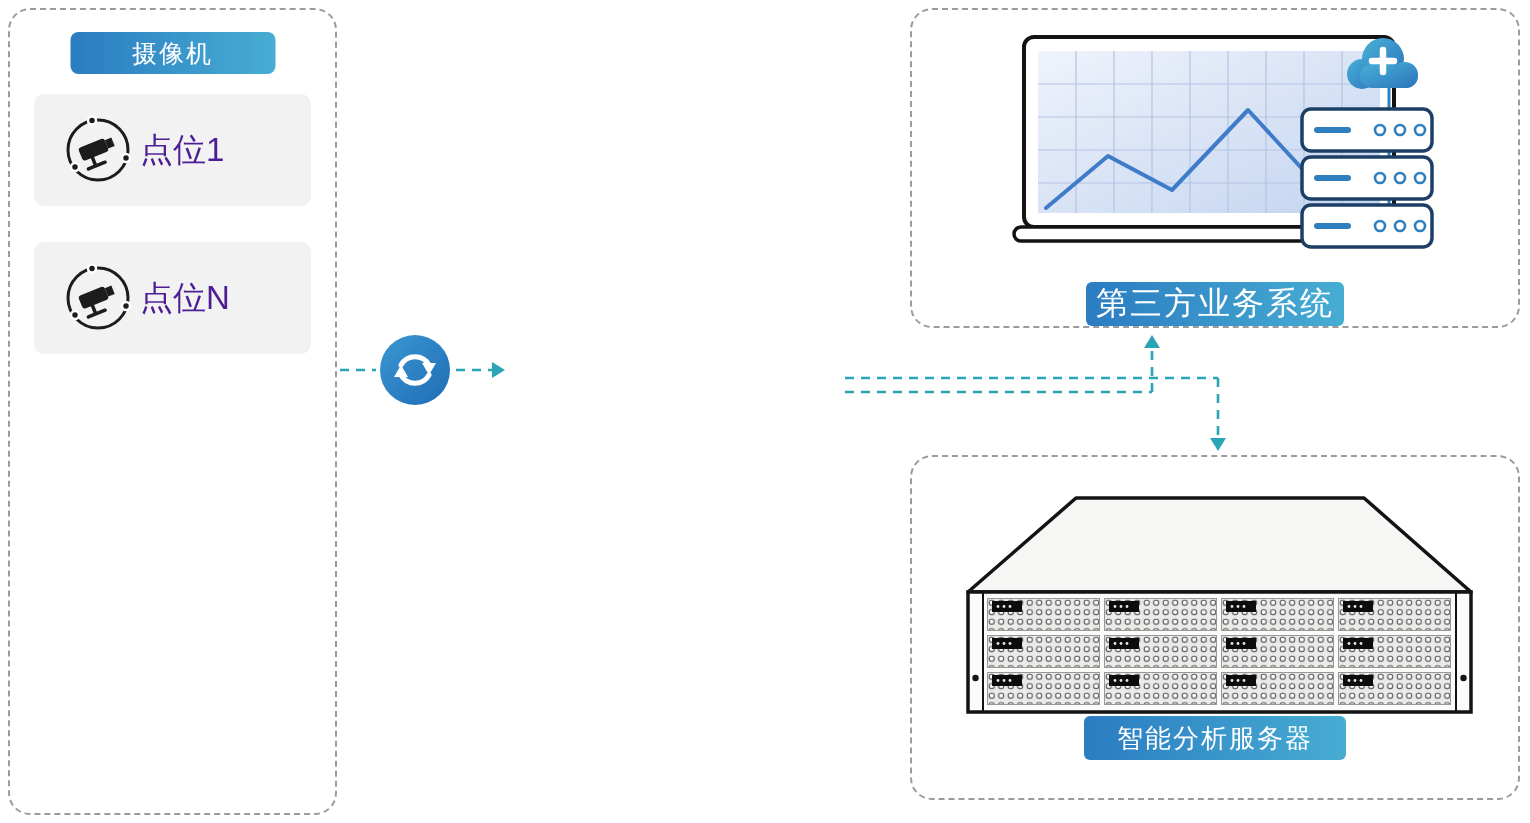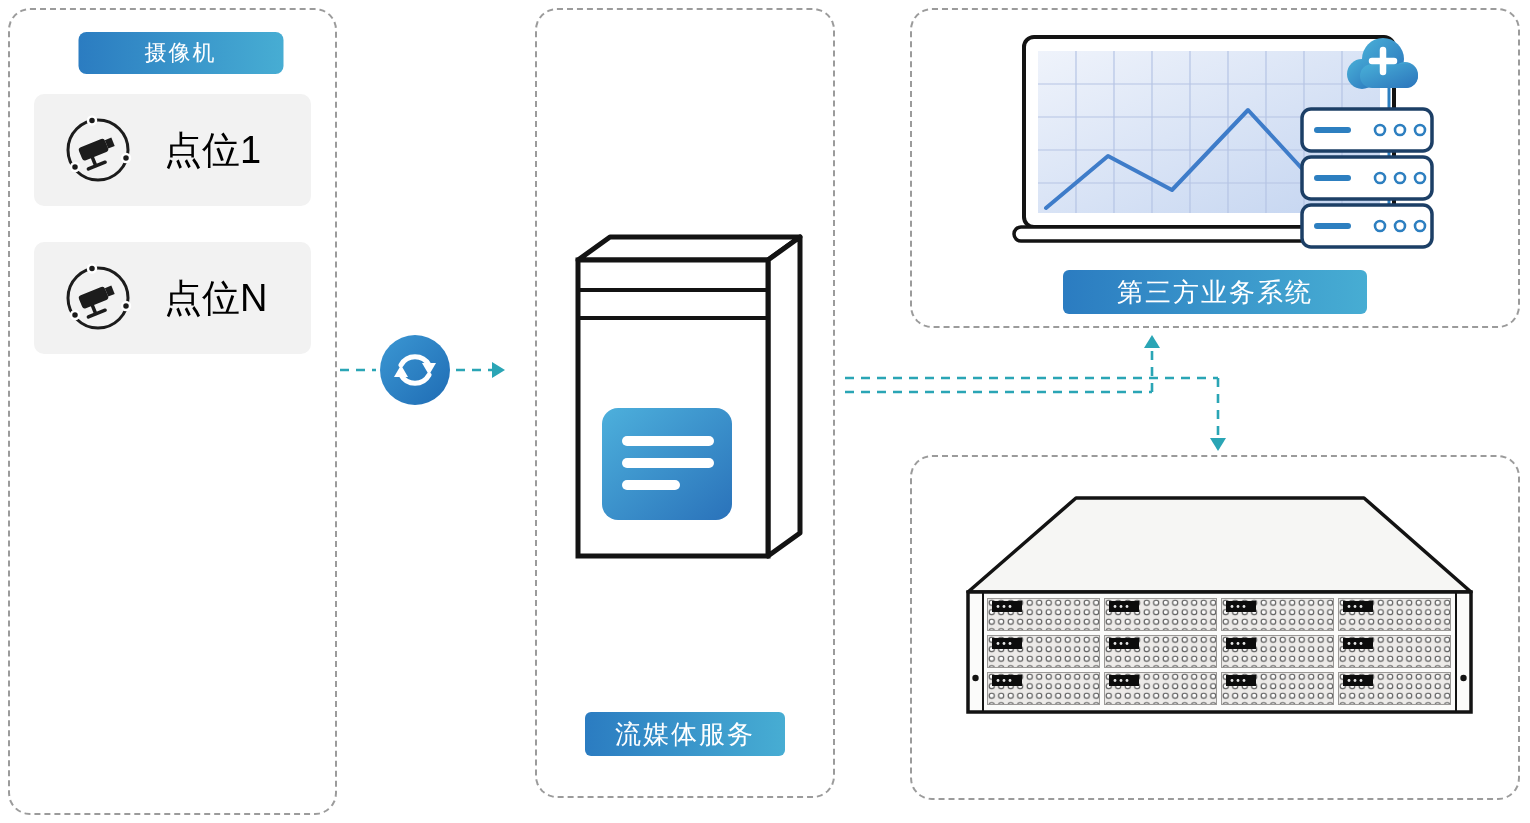--- a/index.html
+++ b/index.html
@@ -10,31 +10,31 @@
   .panel-camera   { left:8px;   top:8px;   width:329px; height:807px; }
   .panel-media    { left:535px; top:8px;   width:300px; height:790px; }
   .panel-third    { left:910px; top:8px;   width:610px; height:320px; }
   .panel-analysis { left:910px; top:455px; width:610px; height:345px; }
 
   .badge { position:absolute; left:50%; transform:translateX(-50%);
            display:flex; align-items:center; justify-content:center;
            color:#fff; letter-spacing:2px;
            background:linear-gradient(90deg,#2b7cc1,#47add3);
            border-radius:6px; white-space:nowrap; }
-  .badge-camera   { top:22px;    width:205px; height:42px; font-size:22px; border-radius:8px;margin-left:8px; }
+  .badge-camera   { top:22px;    width:205px; height:42px; font-size:25px; border-radius:8px; }
   .badge-media    { bottom:40px; width:200px; height:44px; font-size:26px; }
-  .badge-third    { bottom:12px; width:304px; height:44px; font-size:26px; }
+  .badge-third    { bottom:0; width:258px; height:44px; font-size:32px; }
   .badge-analysis { bottom:38px; width:262px; height:44px; font-size:26px; }
 
   .cam-items { position:absolute; left:24px; right:24px; top:84px;
                display:flex; flex-direction:column; gap:36px; }
   .cam-item  { height:112px; background:#f2f2f2; border-radius:10px;
                display:flex; align-items:center; }
   .cam-ic    { width:84px; height:84px; margin-left:22px; flex:0 0 auto; }
-  .cam-label { margin-left:24px; font-size:38px; color:#000000; }
+  .cam-label { font-size:33px; color:#4c1d95; }
 
   .tower-svg  { position:absolute; left:33px;  top:222px; width:234px; height:332px; }
   .third-svg  { position:absolute; left:100px; top:18px;  width:440px; height:230px; }
   .rack-svg   { position:absolute; left:50px;  top:35px;  width:515px; height:225px; }
 
   .sync { position:absolute; left:377px; top:332px; width:76px; height:76px; z-index:7; }
   .overlay { position:absolute; left:0; top:0; z-index:6; pointer-events:none; }
   .defs-svg { position:absolute; width:0; height:0; overflow:hidden; }
 </style>
 </head>
@@ -103,36 +103,20 @@
       </div>
       <div class="cam-item">
         <svg class="cam-ic">
             <use href="#ic-cam"></use>
           </svg>
         <span class="cam-label">点位N</span>
       </div>
     </div>
   </div>
 
-  <div class="panel panel-media">
-    <svg class="tower-svg" viewBox="0 0 234 332">
-      <polygon points="8,28 40,5 230,5 198,28" fill="#fff" stroke="#131313" stroke-width="5" stroke-linejoin="round"></polygon>
-      <polygon points="198,28 230,5 230,301 198,324" fill="#fff" stroke="#131313" stroke-width="5" stroke-linejoin="round"></polygon>
-      <rect x="8" y="28" width="190" height="296" fill="#fff" stroke="#131313" stroke-width="5"></rect>
-      <line x1="8" y1="58" x2="198" y2="58" stroke="#131313" stroke-width="4"></line>
-      <line x1="8" y1="86" x2="198" y2="86" stroke="#131313" stroke-width="4"></line>
-      <g>
-        <rect x="32" y="176" width="130" height="112" rx="16" fill="url(#gtower)"></rect>
-        <rect x="52" y="204" width="92" height="10" rx="5" fill="#fff"></rect>
-        <rect x="52" y="226" width="92" height="10" rx="5" fill="#fff"></rect>
-        <rect x="52" y="248" width="58" height="10" rx="5" fill="#fff"></rect>
-      </g>
-    </svg>
-    <div class="badge badge-media">流媒体服务</div>
-  </div>
 
   <div class="panel panel-third">
     <svg class="third-svg" viewBox="0 0 440 230">
 
       <g>
         <rect x="12" y="9" width="370" height="190" rx="10" fill="#fff" stroke="#131313" stroke-width="4"></rect>
         <rect x="26" y="23" width="342" height="162" fill="url(#gscreen)"></rect>
         <g stroke="#b5c4e4" stroke-width="1.2">
           <line x1="64" y1="23" x2="64" y2="185"></line>
             <line x1="102" y1="23" x2="102" y2="185"></line>
@@ -204,20 +188,21 @@
         <use href="#ic-bay" x="25" y="143" width="113" height="33"></use>
         <use href="#ic-bay" x="142" y="143" width="113" height="33"></use>
         <use href="#ic-bay" x="259" y="143" width="113" height="33"></use>
         <use href="#ic-bay" x="376" y="143" width="113" height="33"></use>
         <use href="#ic-bay" x="25" y="180" width="113" height="33"></use>
         <use href="#ic-bay" x="142" y="180" width="113" height="33"></use>
         <use href="#ic-bay" x="259" y="180" width="113" height="33"></use>
         <use href="#ic-bay" x="376" y="180" width="113" height="33"></use>
       </g>
     </svg>
+    <div class="badge badge-analysis">智能分析服务器</div>
   </div>
 
   <svg class="sync" viewBox="0 0 76 76">
     <use href="#ic-sync"></use>
   </svg>
 
   <svg class="overlay" width="1530" height="823" viewBox="0 0 1530 823">
     <g stroke="#2aa5b5" stroke-width="2.6" stroke-dasharray="9 7" fill="none">
       <path d="M340 370 H376"></path>
       <path d="M456 370 H492"></path>

